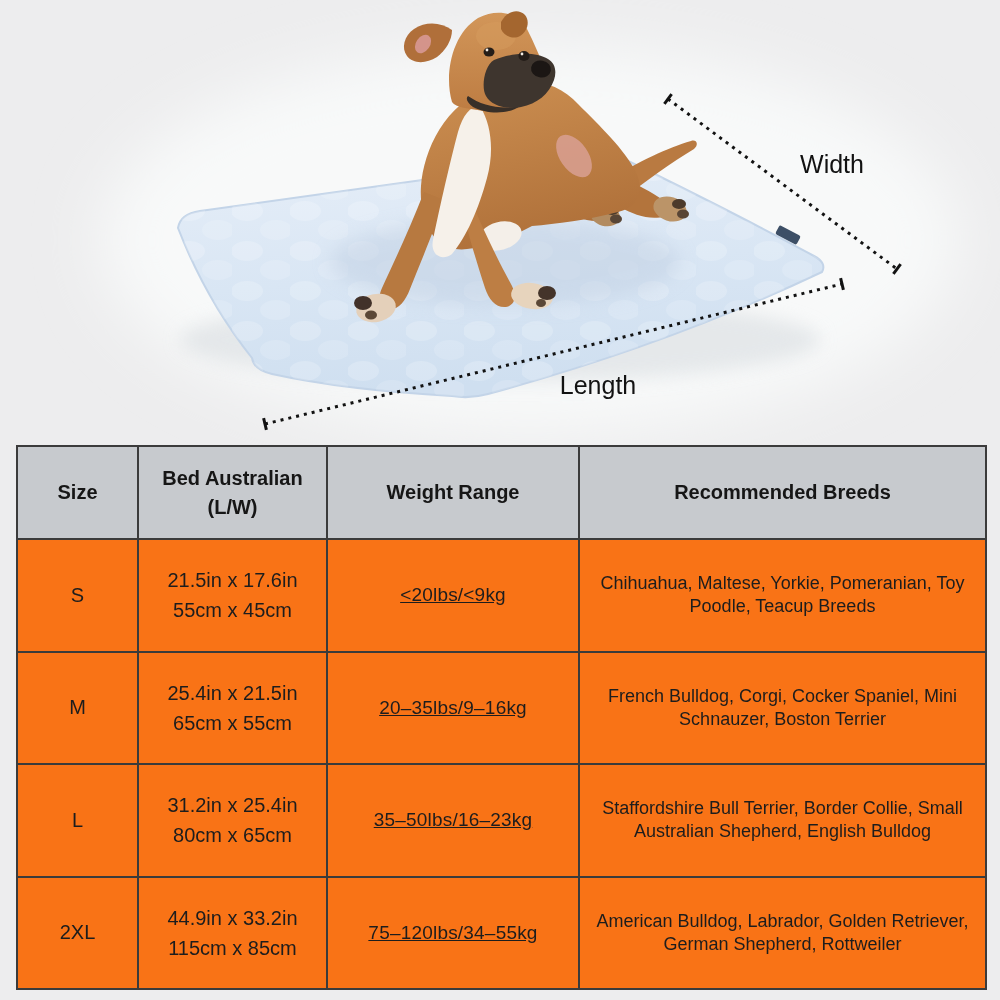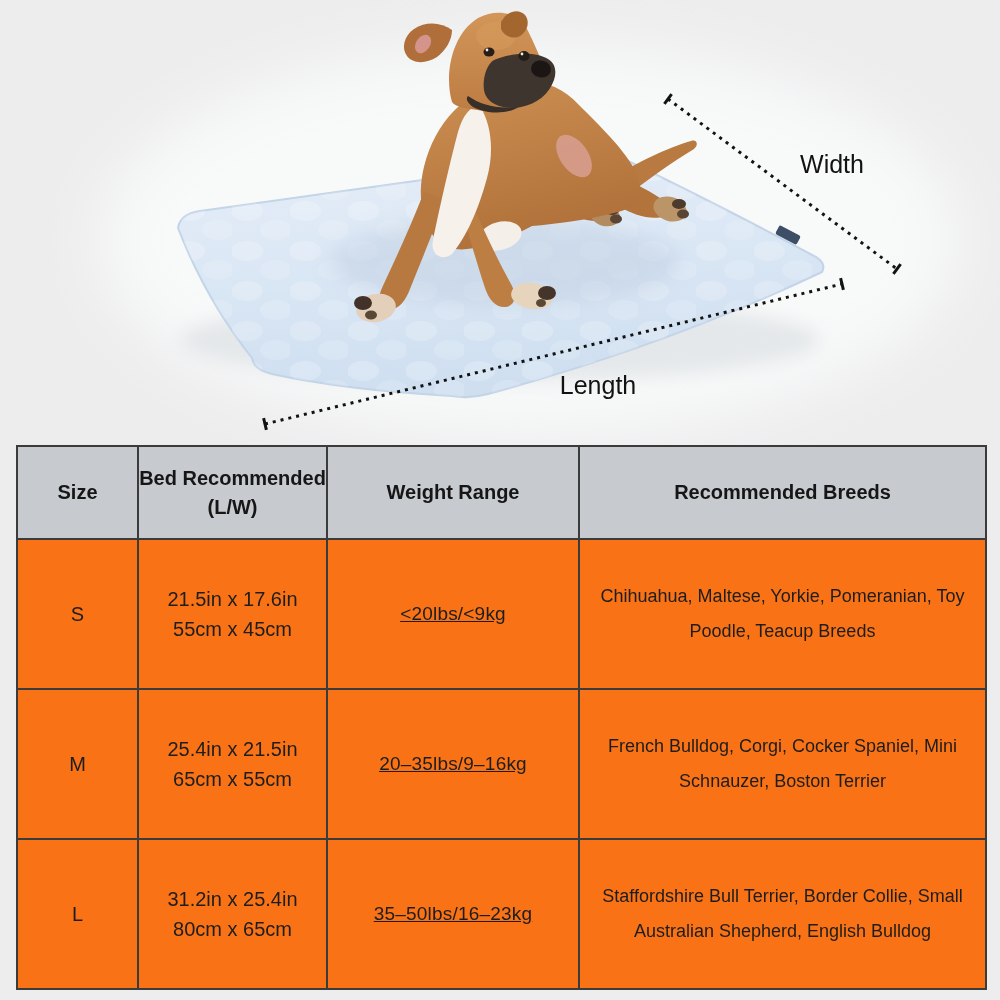--- a/index.html
+++ b/index.html
@@ -27,21 +27,21 @@
   .size-table thead tr{height:93px;}
   .size-table th{
     background:#c7cace;
     font-size:20px;font-weight:bold;color:#161616;
     line-height:29px;
   }
   .size-table td{font-size:20px;color:#1d1d1d;}
   td.cell-size{font-size:20px;}
   .dims-line{line-height:30px;}
   td.cell-weight{font-size:19px;letter-spacing:0.2px;text-decoration:underline;}
-  td.cell-breeds{font-size:18px;line-height:35px;padding:0 10px;}
+  td.cell-breeds{font-size:18px;line-height:23px;padding:0 10px;}
 </style>
 </head>
 <body>
 
 <div class="stage">
 
   <div class="hero">
     <svg viewBox="0 0 1000 445" width="1000" height="445">
       <defs>
         <filter id="soft" x="-50%" y="-50%" width="200%" height="200%">
@@ -172,21 +172,21 @@
       <col style="width:252px">
       <col style="width:407px">
     </colgroup>
     <thead>
       <tr>
         <th>
           <div>Size</div>
           <div></div>
         </th>
         <th>
-          <div>Bed Recommended</div>
+          <div>Bed Australian</div>
           <div>(L/W)</div>
         </th>
         <th>
           <div>Weight Range</div>
           <div></div>
         </th>
         <th>
           <div>Recommended Breeds</div>
           <div></div>
         </th>
@@ -212,16 +212,25 @@
         <td class="cell-breeds">French Bulldog, Corgi, Cocker Spaniel, Mini Schnauzer, Boston Terrier</td>
       </tr>
       <tr>
         <td class="cell-size">L</td>
         <td class="cell-dims">
           <div class="dims-line">31.2in x 25.4in</div>
           <div class="dims-line">80cm x 65cm</div>
         </td>
         <td class="cell-weight">35–50lbs/16–23kg</td>
         <td class="cell-breeds">Staffordshire Bull Terrier, Border Collie, Small Australian Shepherd, English Bulldog</td>
+      </tr>
+      <tr>
+        <td class="cell-size">2XL</td>
+        <td class="cell-dims">
+          <div class="dims-line">44.9in x 33.2in</div>
+          <div class="dims-line">115cm x 85cm</div>
+        </td>
+        <td class="cell-weight">75–120lbs/34–55kg</td>
+        <td class="cell-breeds">American Bulldog, Labrador, Golden Retriever, German Shepherd, Rottweiler</td>
       </tr>
     </tbody>
   </table>
 </div>
 
 </body></html>

